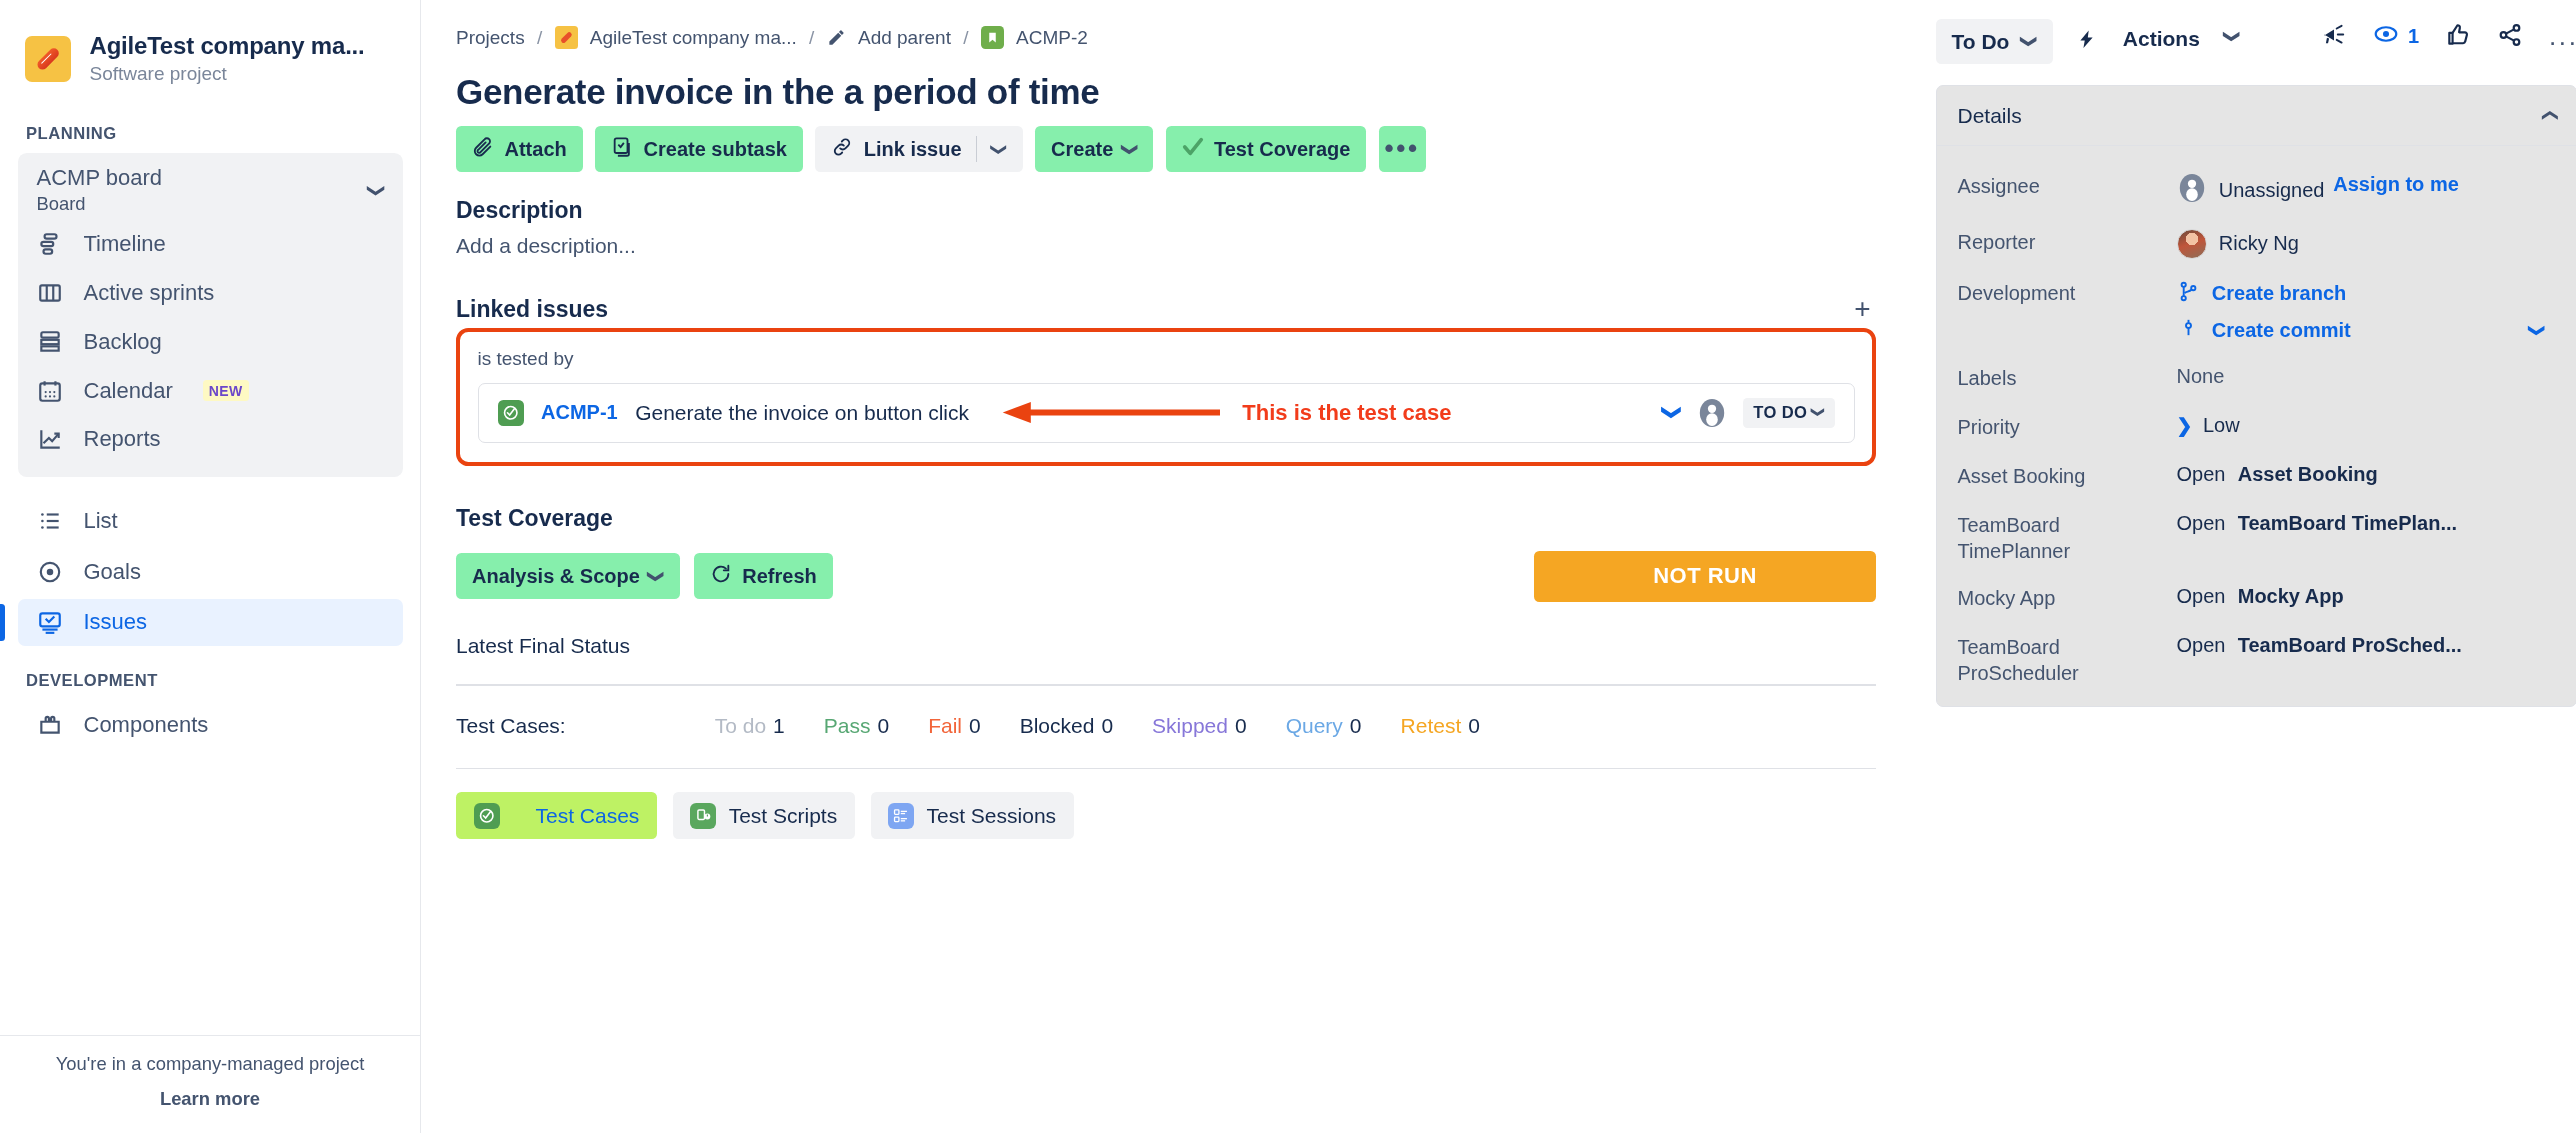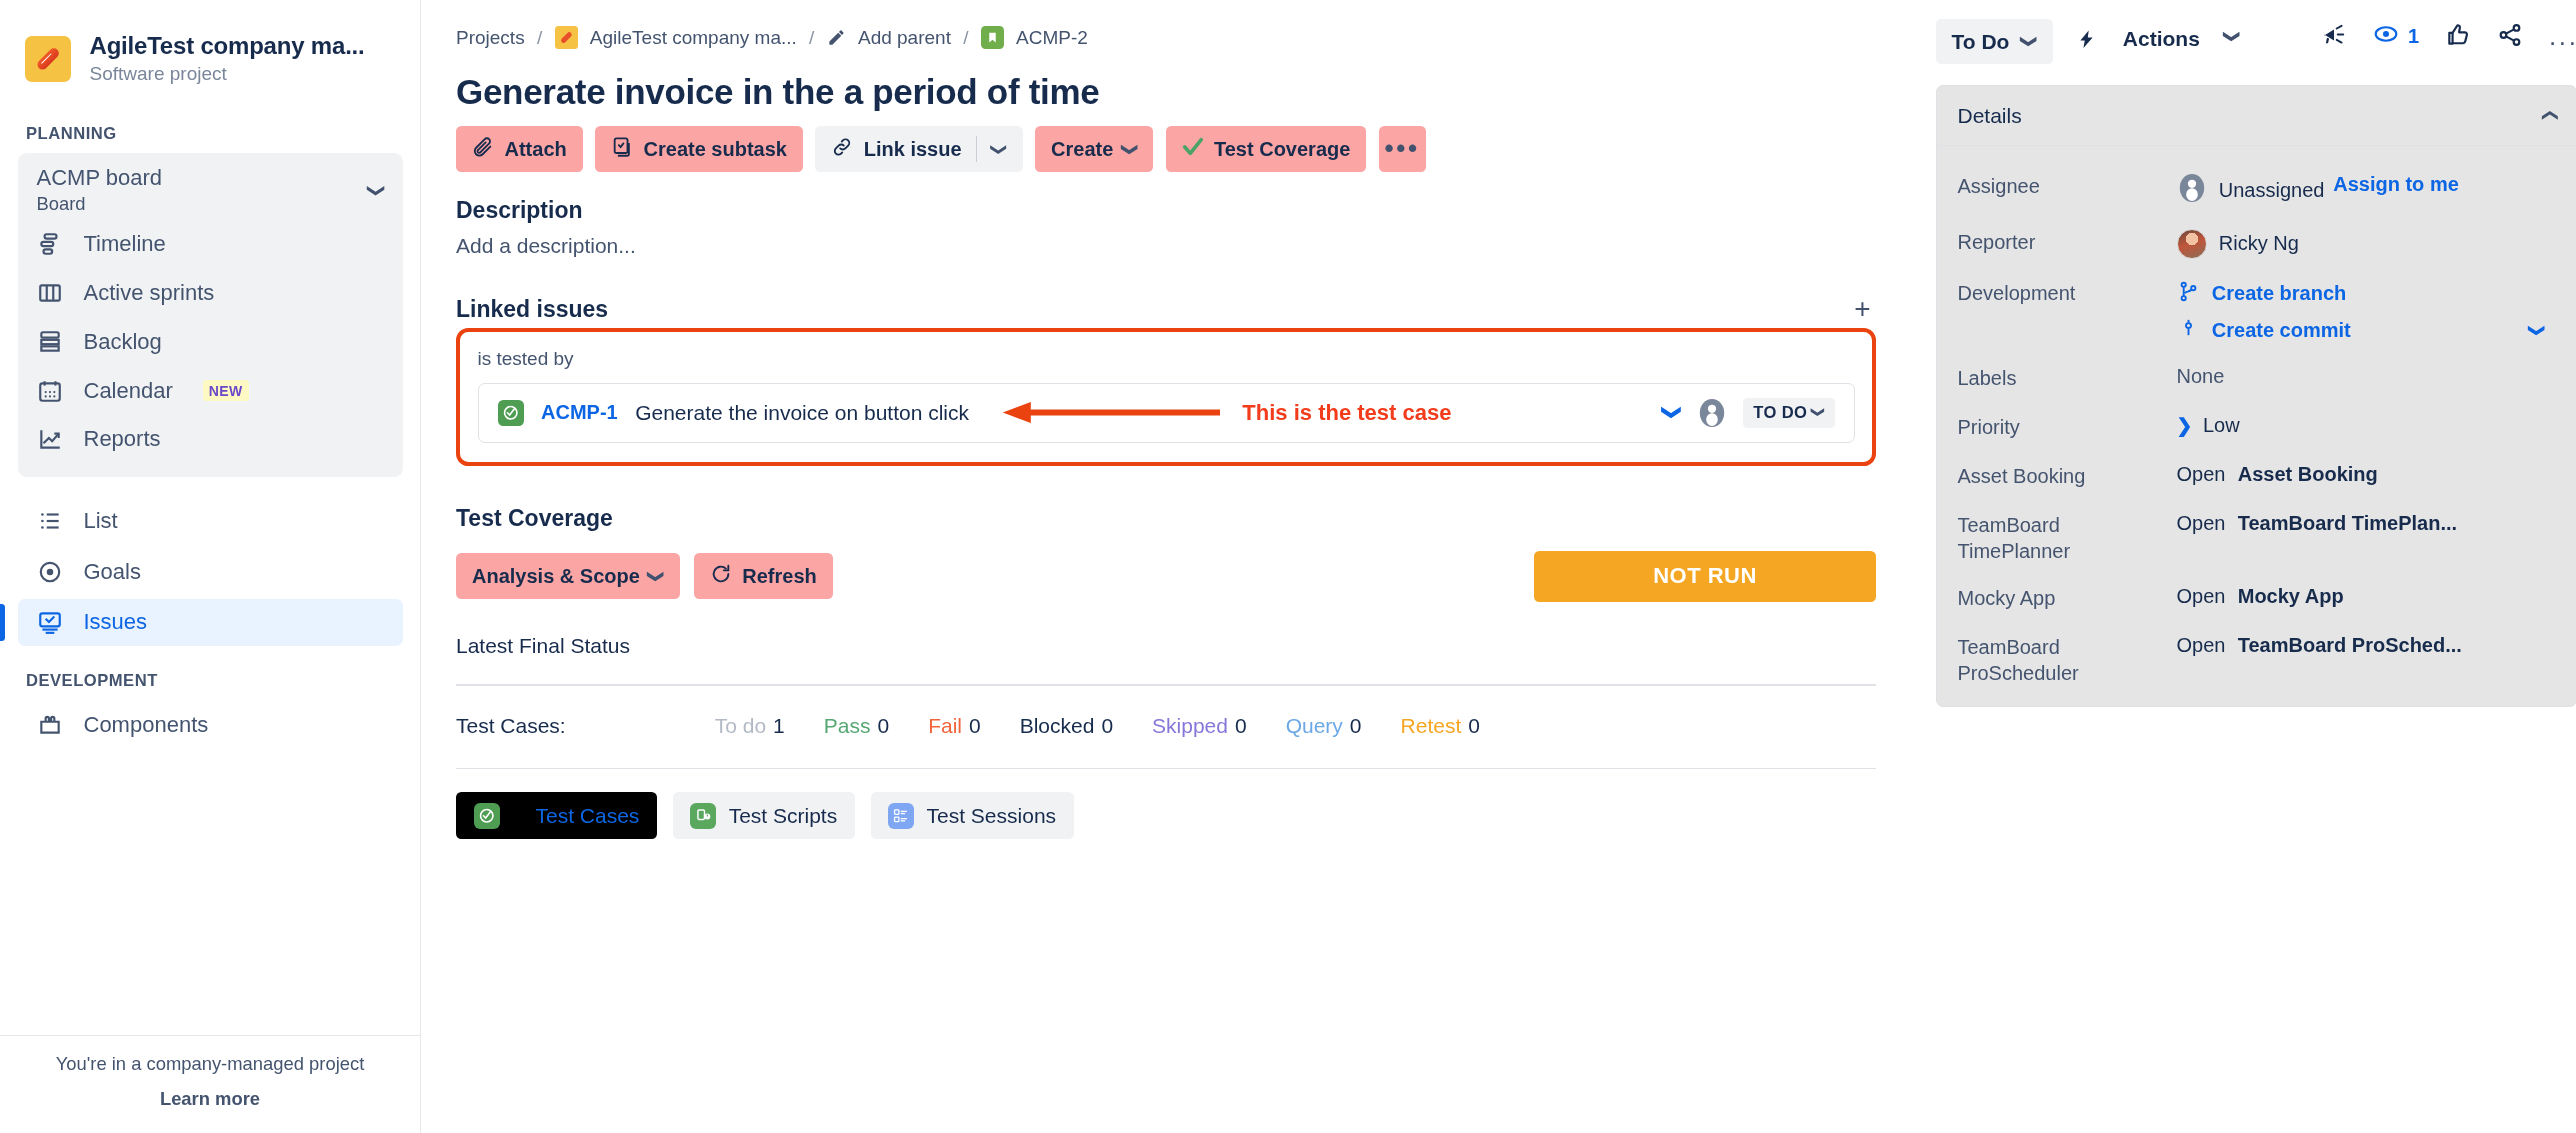--- a/index.html
+++ b/index.html
@@ -93,21 +93,21 @@
   }
   .crumb-issue-icon svg{width:13px;height:13px;}
   .crumb-pen-icon svg{width:19px;height:19px;display:block;}
 
   .issue-title {
     font-size: 35px; font-weight: 700; color:#172B4D; margin: 23px 0 14px 0; letter-spacing:-0.3px;
   }
 
   .toolbar { display:flex; align-items:center; gap: 12.3px; margin-bottom: 24.5px; }
   .btn {
-    background:#fca5a5; border:none; border-radius:5.3px; color:#172B4D;
+    background:#86efac; border:none; border-radius:5.3px; color:#172B4D;
     font-family:"Liberation Sans",sans-serif; font-size:20px; font-weight:600;
     padding: 10.5px 16px; display:flex; align-items:center; gap:10.5px; cursor:pointer;
     height: 46px;
   }
   .btn svg{ width:22px; height:22px; flex:none; }
   .btn-split { display:flex; align-items:center; background:#F1F2F4; border-radius:5.3px; height:46px; }
   .btn-split .b-main { display:flex; align-items:center; gap:10.5px; padding: 0 14px 0 16px; font-size:20px; font-weight:600; cursor:pointer; height:48px;}
   .btn-split .divider { width:1.8px; height:26px; background:#C9CDD4; }
   .btn-split .b-arrow { padding: 0 16px; cursor:pointer; display:flex; align-items:center; height:46px;}
   .caret { font-size: 16px; color:#42526E; }
@@ -159,21 +159,21 @@
   .counts .lbl { color:#172B4D; font-weight:400; }
   .count-item { display:flex; align-items:baseline; gap: 7px; }
   .count-item .n { color:#172B4D; }
   .counts-group { display:flex; align-items:baseline; gap: 39px; margin-left: 149px; }
   .hr2 { height:1.8px; background:#DFE1E6; margin-top: 30px; }
   .tabs { display:flex; align-items:center; gap: 16px; margin-top: 23px; }
   .tab {
     display:flex; align-items:center; gap:12.3px; padding: 10.5px 17.5px; border-radius:5.3px;
     font-size:21px; color:#172B4D; background:#F1F2F4; cursor:pointer;
   }
-  .tab.active { background:#000000; color:#0C66E4;gap:36px; }
+  .tab.active { background:#bef264; color:#0C66E4;gap:36px; }
   .tab .ic { width:26px;height:26px;border-radius:6.1px;display:flex;align-items:center;justify-content:center;flex:none;}
   .ic-green { background:#4F9D52; }
   .ic-green2 { background:#5AA75E; }
   .ic-blue { background:#7EA6F2; }
   .tab .ic svg { width:17.5px; height:17.5px; }
 
   
   .right {
     width: 692px; min-width: 692px; padding: 19px 26px 0 24.5px; position: relative;
   }

